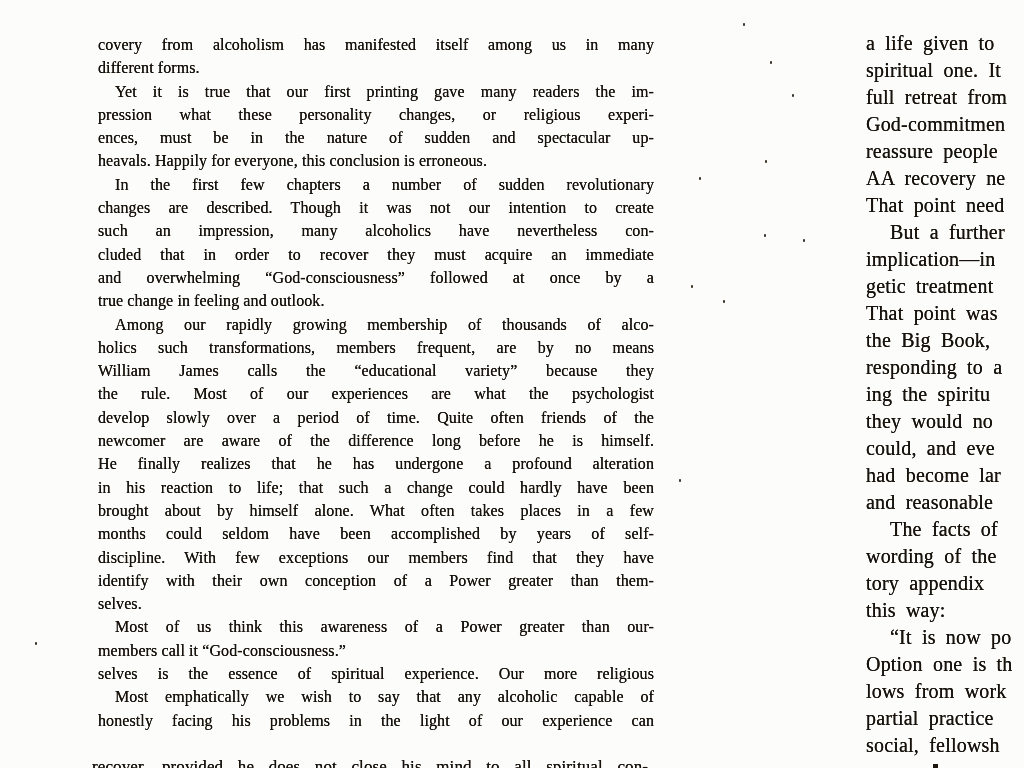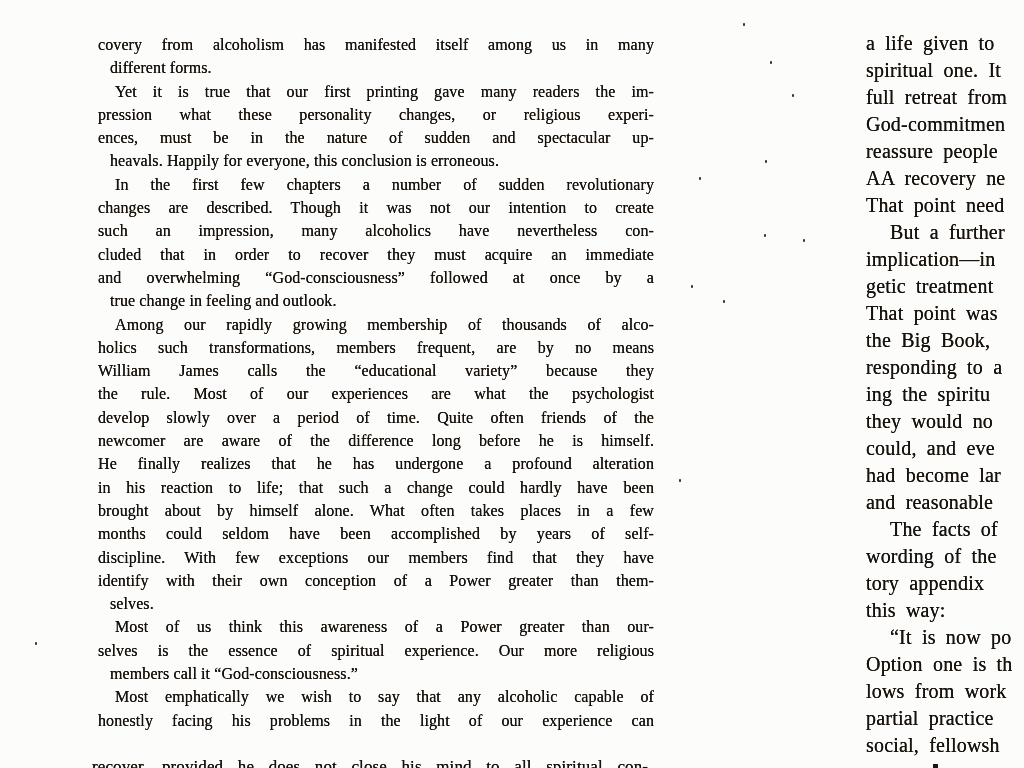--- a/index.html
+++ b/index.html
@@ -17,21 +17,21 @@
     position: absolute;
     left: 98px; top: 33px; width: 556px;
     font-size: 16px; line-height: 23.3px;
     letter-spacing: 0.1px;
   }
   .left-col .pline {
     text-align: justify;
     text-align-last: justify;
     text-justify: inter-word;
   }
-  .left-col .pline.last { text-align-last: left; margin-left: 12px; }
+  .left-col .pline.last { text-align-last: left; }
   .pline.ind { text-indent: 17px; }
   .clip-wrap {
     position: absolute;
     left: 85px; top: 755px; width: 556px; height: 13px;
     overflow: hidden;
     font-size: 17px; line-height: 23.3px;
     letter-spacing: 0.1px;
     margin-left: 7px;
   }
   .clip-wrap .pline {
@@ -86,22 +86,22 @@
       <div class="pline">develop slowly over a period of time. Quite often friends of the</div>
       <div class="pline">newcomer are aware of the difference long before he is himself.</div>
       <div class="pline">He finally realizes that he has undergone a profound alteration</div>
       <div class="pline">in his reaction to life; that such a change could hardly have been</div>
       <div class="pline">brought about by himself alone. What often takes places in a few</div>
       <div class="pline">months could seldom have been accomplished by years of self-</div>
       <div class="pline">discipline. With few exceptions our members find that they have</div>
       <div class="pline">identify with their own conception of a Power greater than them-</div>
       <div class="pline last">selves.</div>
       <div class="pline ind">Most of us think this awareness of a Power greater than our-</div>
+      <div class="pline last">members call it “God-consciousness.”</div>
       <div class="pline">selves is the essence of spiritual experience. Our more religious</div>
-      <div class="pline last">members call it “God-consciousness.”</div>
       <div class="pline ind">Most emphatically we wish to say that any alcoholic capable of</div>
       <div class="pline">honestly facing his problems in the light of our experience can</div>
     </div>
 
   <div class="clip-wrap col">
       <div class="pline">recover, provided he does not close his mind to all spiritual con-</div>
     </div>
 
   <div class="col right-col">
       <div class="pline">a life given to</div>

